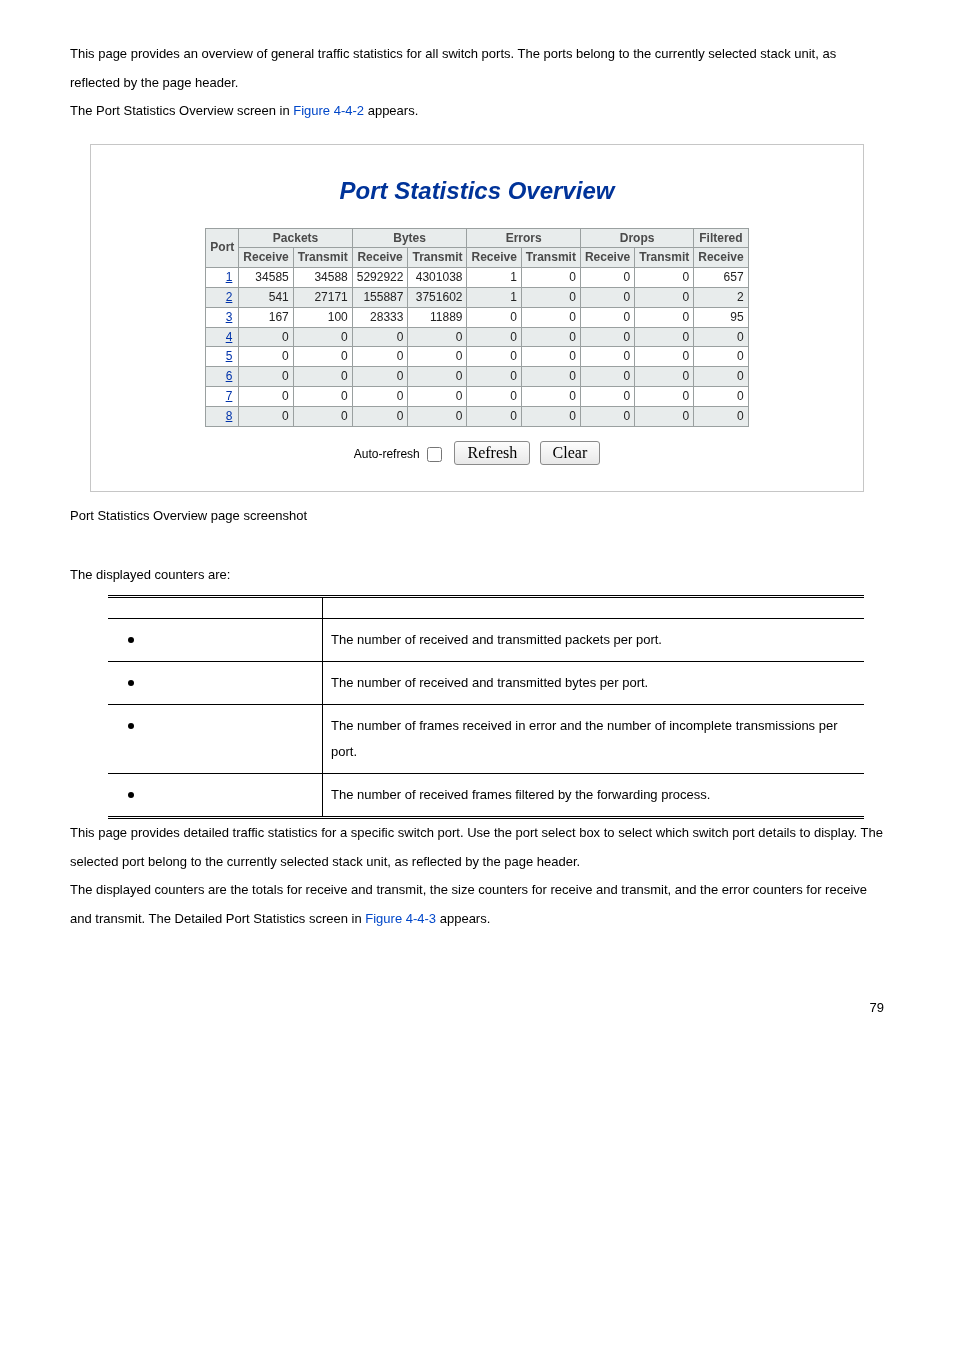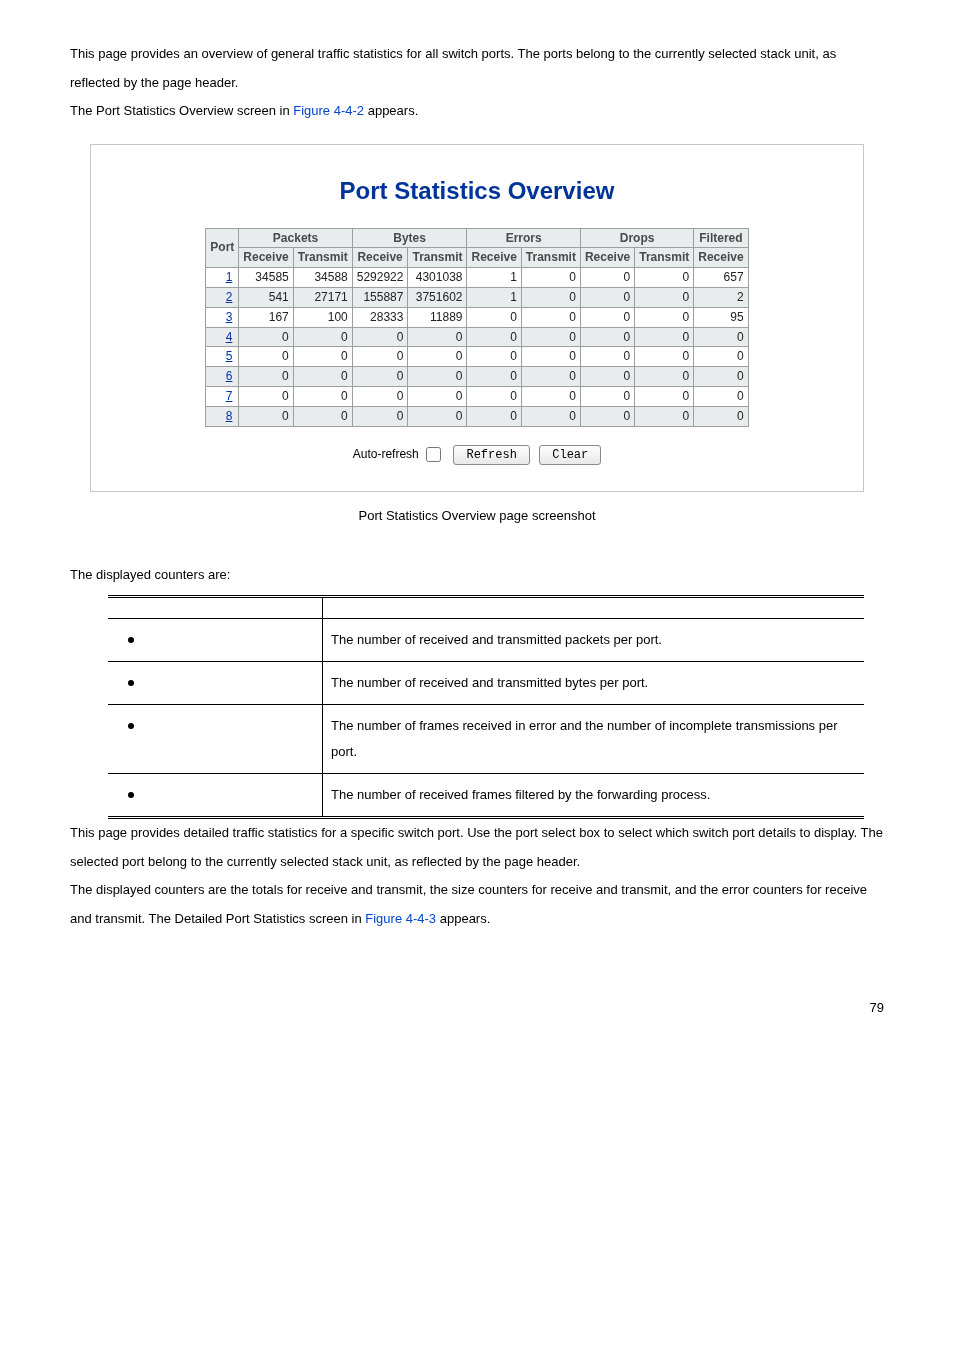--- a/index.html
+++ b/index.html
@@ -20,20 +20,21 @@
     border: 1px solid #c6c6c6;
     margin: 18px 20px 10px 20px;
     padding: 20px 14px 24px 14px;
     text-align: center;
   }
   .ps-title {
     color: #003399;
     font-size: 24px;
     font-weight: bold;
     margin-bottom: 10px;
+    font-style: italic;
   }
   table.port-stats {
     border-collapse: collapse;
     margin: 8px auto;
     font-family: Verdana, Arial, sans-serif;
     font-size: 12px;
     color: #222;
   }
   table.port-stats th, table.port-stats td {
     border: 1px solid #9aa0a0;
@@ -64,31 +65,31 @@
     font-family: Tahoma, Arial, sans-serif;
     font-size: 12px;
     color: #000;
   }
   .controls-row input[type="checkbox"] {
     vertical-align: middle;
     margin-left: 4px;
     width:15px;height:15px;
   }
   .controls-row button {
-    font-family: Liberation Mono, monospace;
-    font-size: 12px;
+    font-family: Liberation Serif, serif;
+    font-size: 16px;
     background: linear-gradient(#fdfdfd,#e8e8e8);
     border: 1px solid #8a8a8a;
     border-radius: 3px;
     padding: 2px 12px;
     margin-left: 6px;
     text-align: right;
   }
   .caption {
-    text-align: center;
+    text-align: left;
     font-size: 13px;
     margin-top: 8px;
     margin-bottom: 30px;
   }
   
   .counters-wrap {
     margin: 6px 20px 0 38px;
   }
   table.counters {
     border-collapse: collapse;

